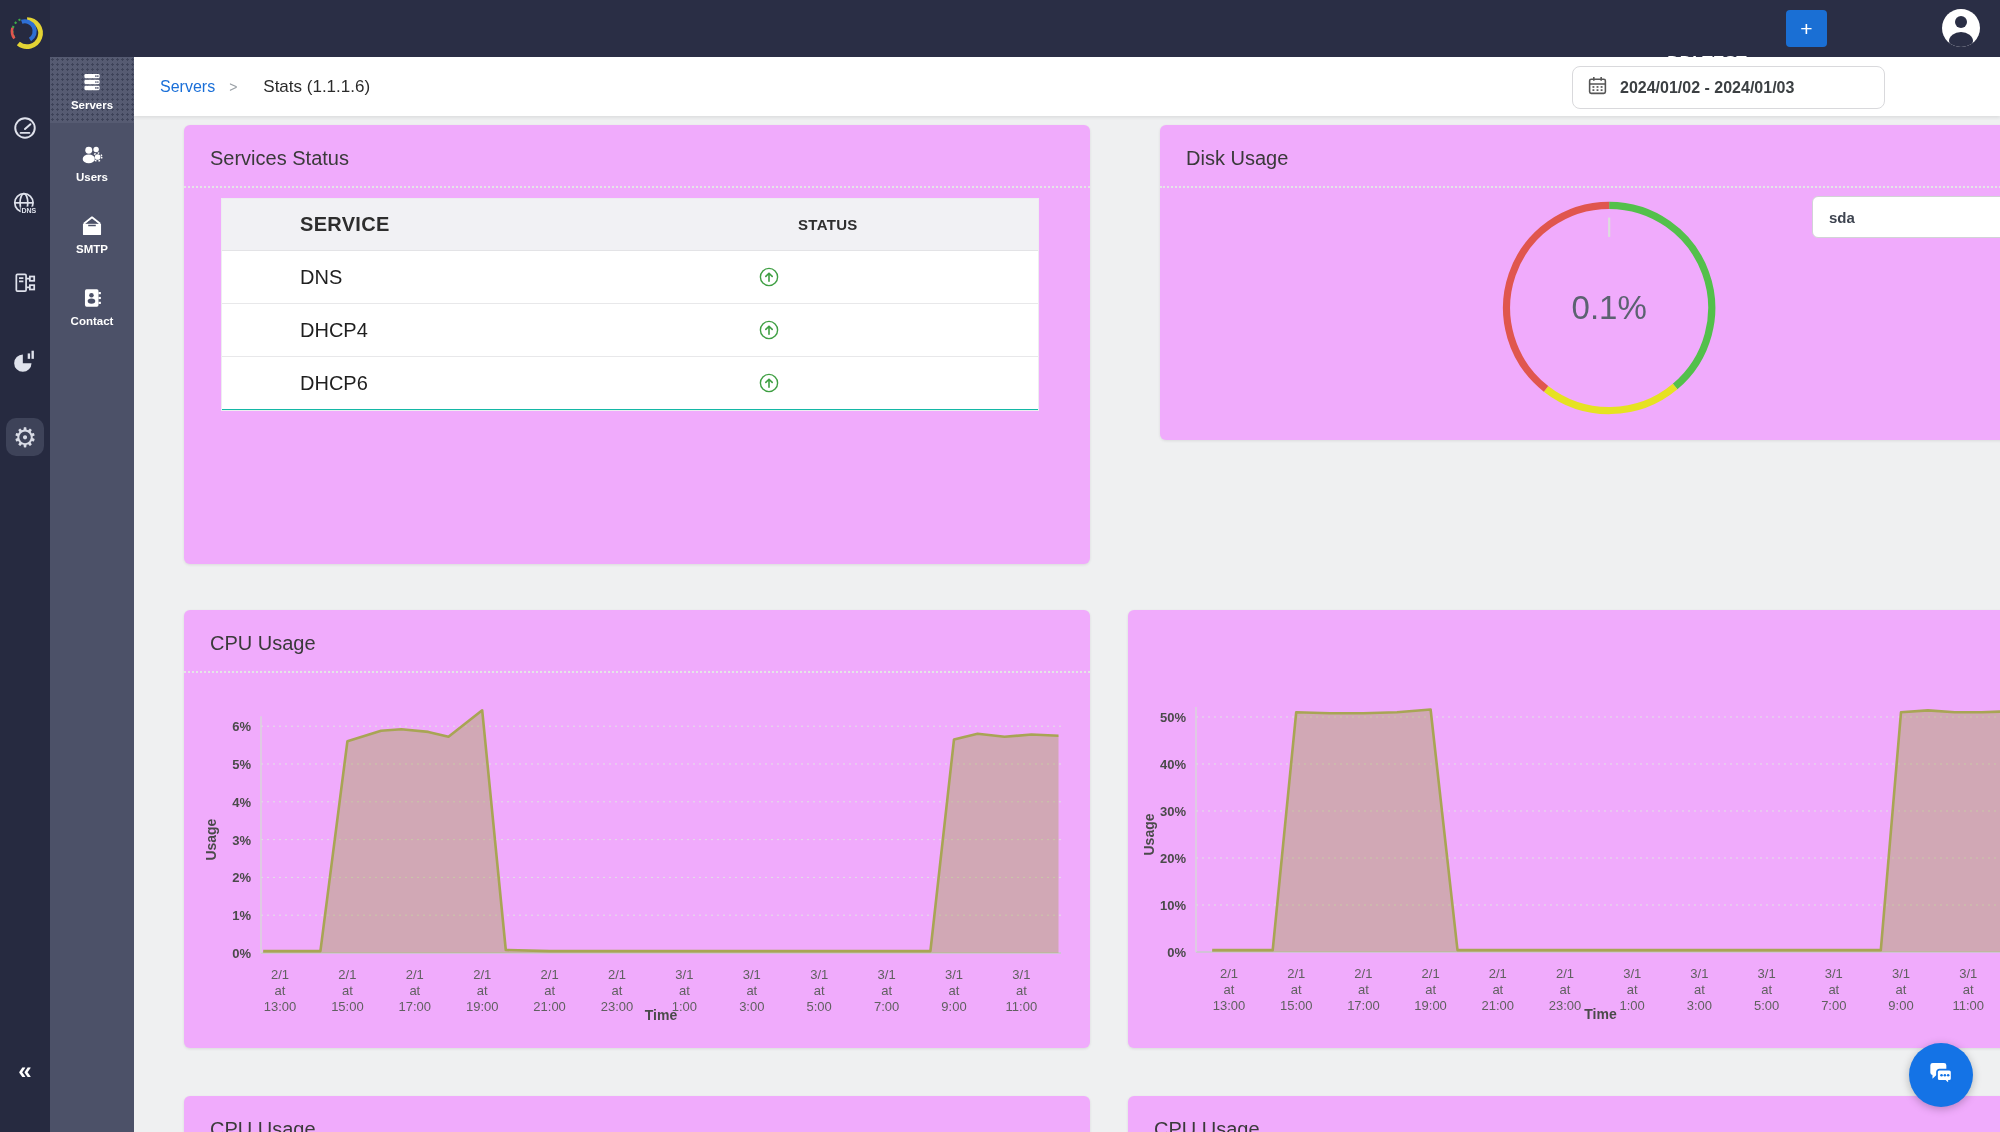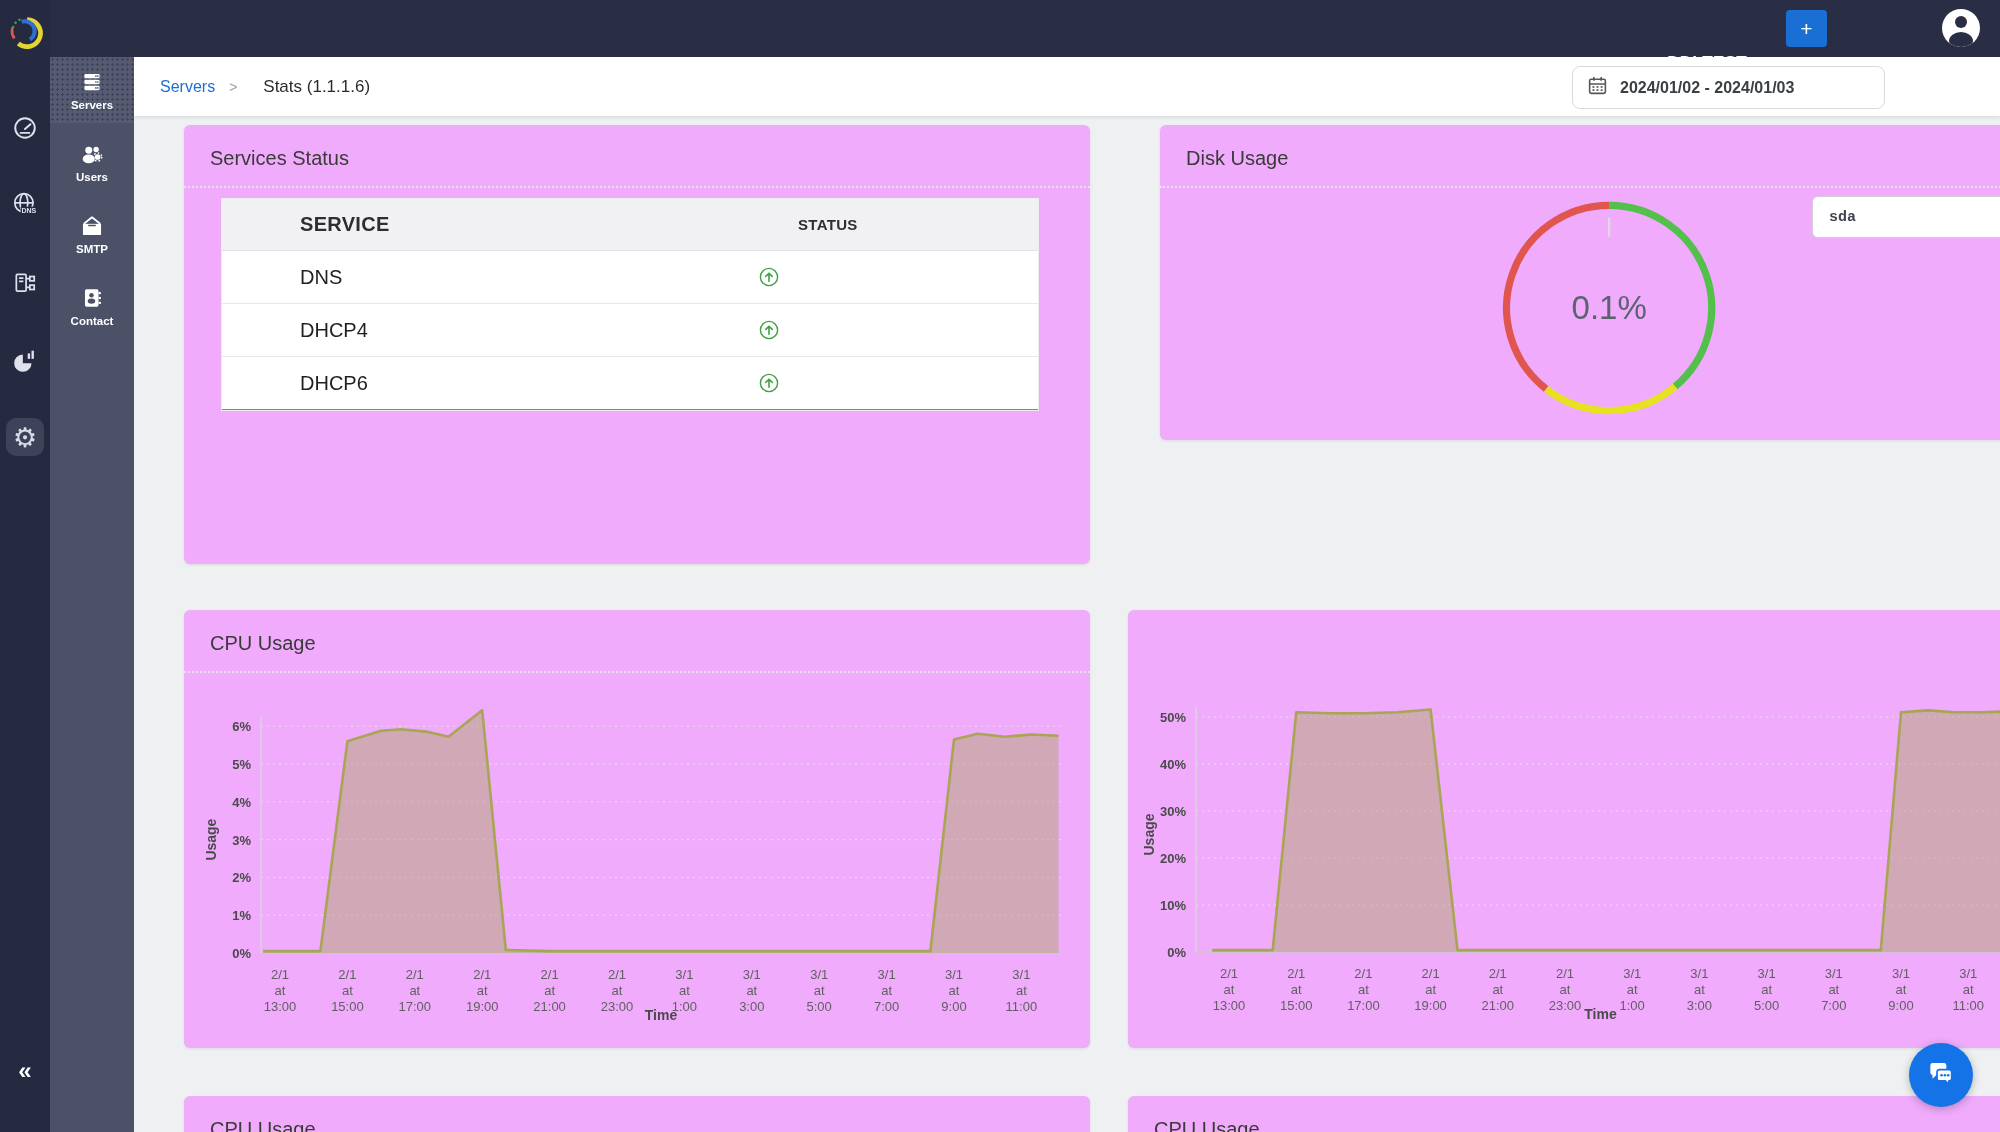--- a/index.html
+++ b/index.html
@@ -66,21 +66,21 @@
   .t-head{height:51px;background:#f1f1f4;border-bottom:1px solid #e3e3e6;}
   .t-col1{flex:0 0 486px;padding-left:78px;box-sizing:border-box;font-size:20px;font-weight:500;color:#1f1f1f;}
   .t-head .t-col1{font-weight:700;color:#2e2e2e;letter-spacing:.3px;}
   .t-col2{flex:1;display:flex;align-items:center;}
   .t-head .t-col2 span{margin-left:90px;font-size:15px;font-weight:700;color:#2e2e2e;letter-spacing:.3px;}
   .status-ic{margin-left:50px;display:block;}
 
   
   .disk-select{position:absolute;right:21px;top:71px;width:216px;height:42px;border:1px solid #d2d2d6;border-radius:6px;
                background:#fff;display:flex;align-items:center;box-sizing:border-box;padding-left:16px;cursor:pointer;}
-  .disk-select .sel-text{font-size:15px;font-weight:600;color:#3e4450;font-family:Liberation Mono, monospace;}
+  .disk-select .sel-text{font-size:15px;font-weight:600;color:#3e4450;}
   .disk-select .caret{position:absolute;right:12px;top:13px;width:0;height:0;border-left:5px solid transparent;
                border-right:5px solid transparent;border-top:6px solid #8a8f99;}
   .chart-svg{position:absolute;inset:0;width:100%;height:100%;}
 
   
   .ytick{font:600 13px "Liberation Sans",sans-serif;fill:#4a4a4a;}
   .xtick{font:500 13px "Liberation Sans",sans-serif;fill:#606060;}
   .axis-title{font:600 14px "Liberation Sans",sans-serif;fill:#4a4a4a;}
   .gauge-value{font:500 46px "Liberation Sans",sans-serif;fill:#5b6270;}
 

